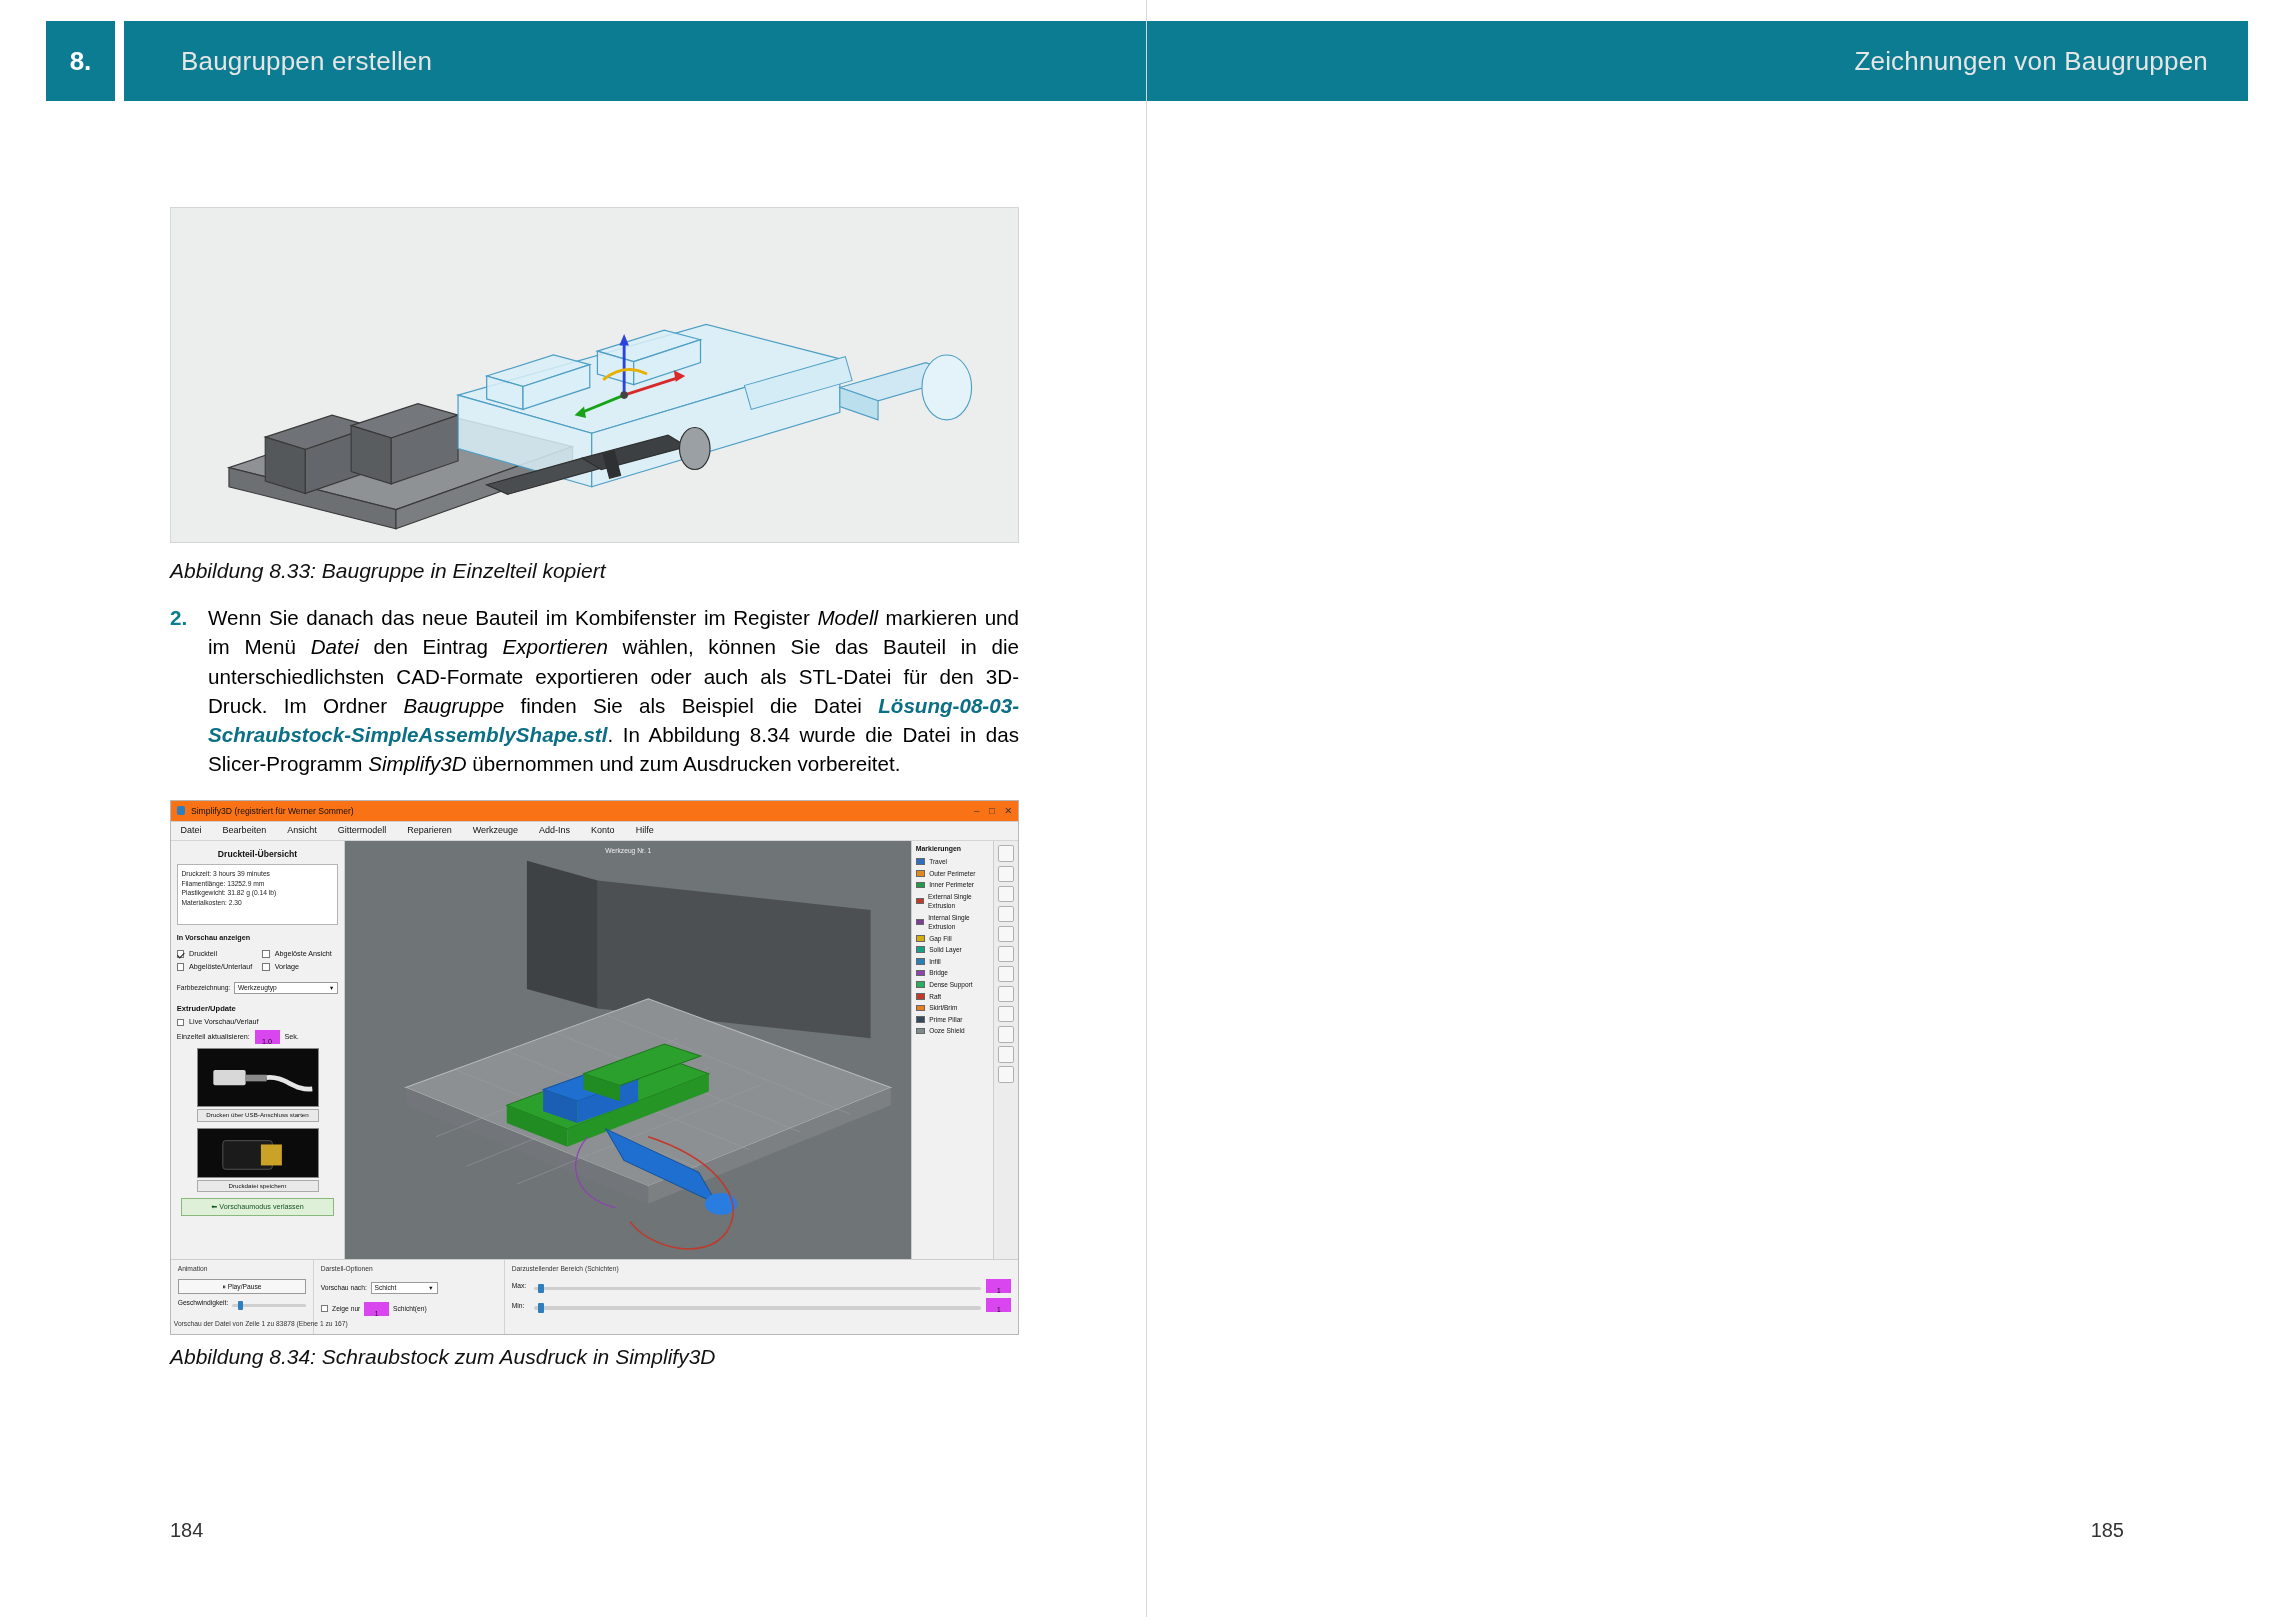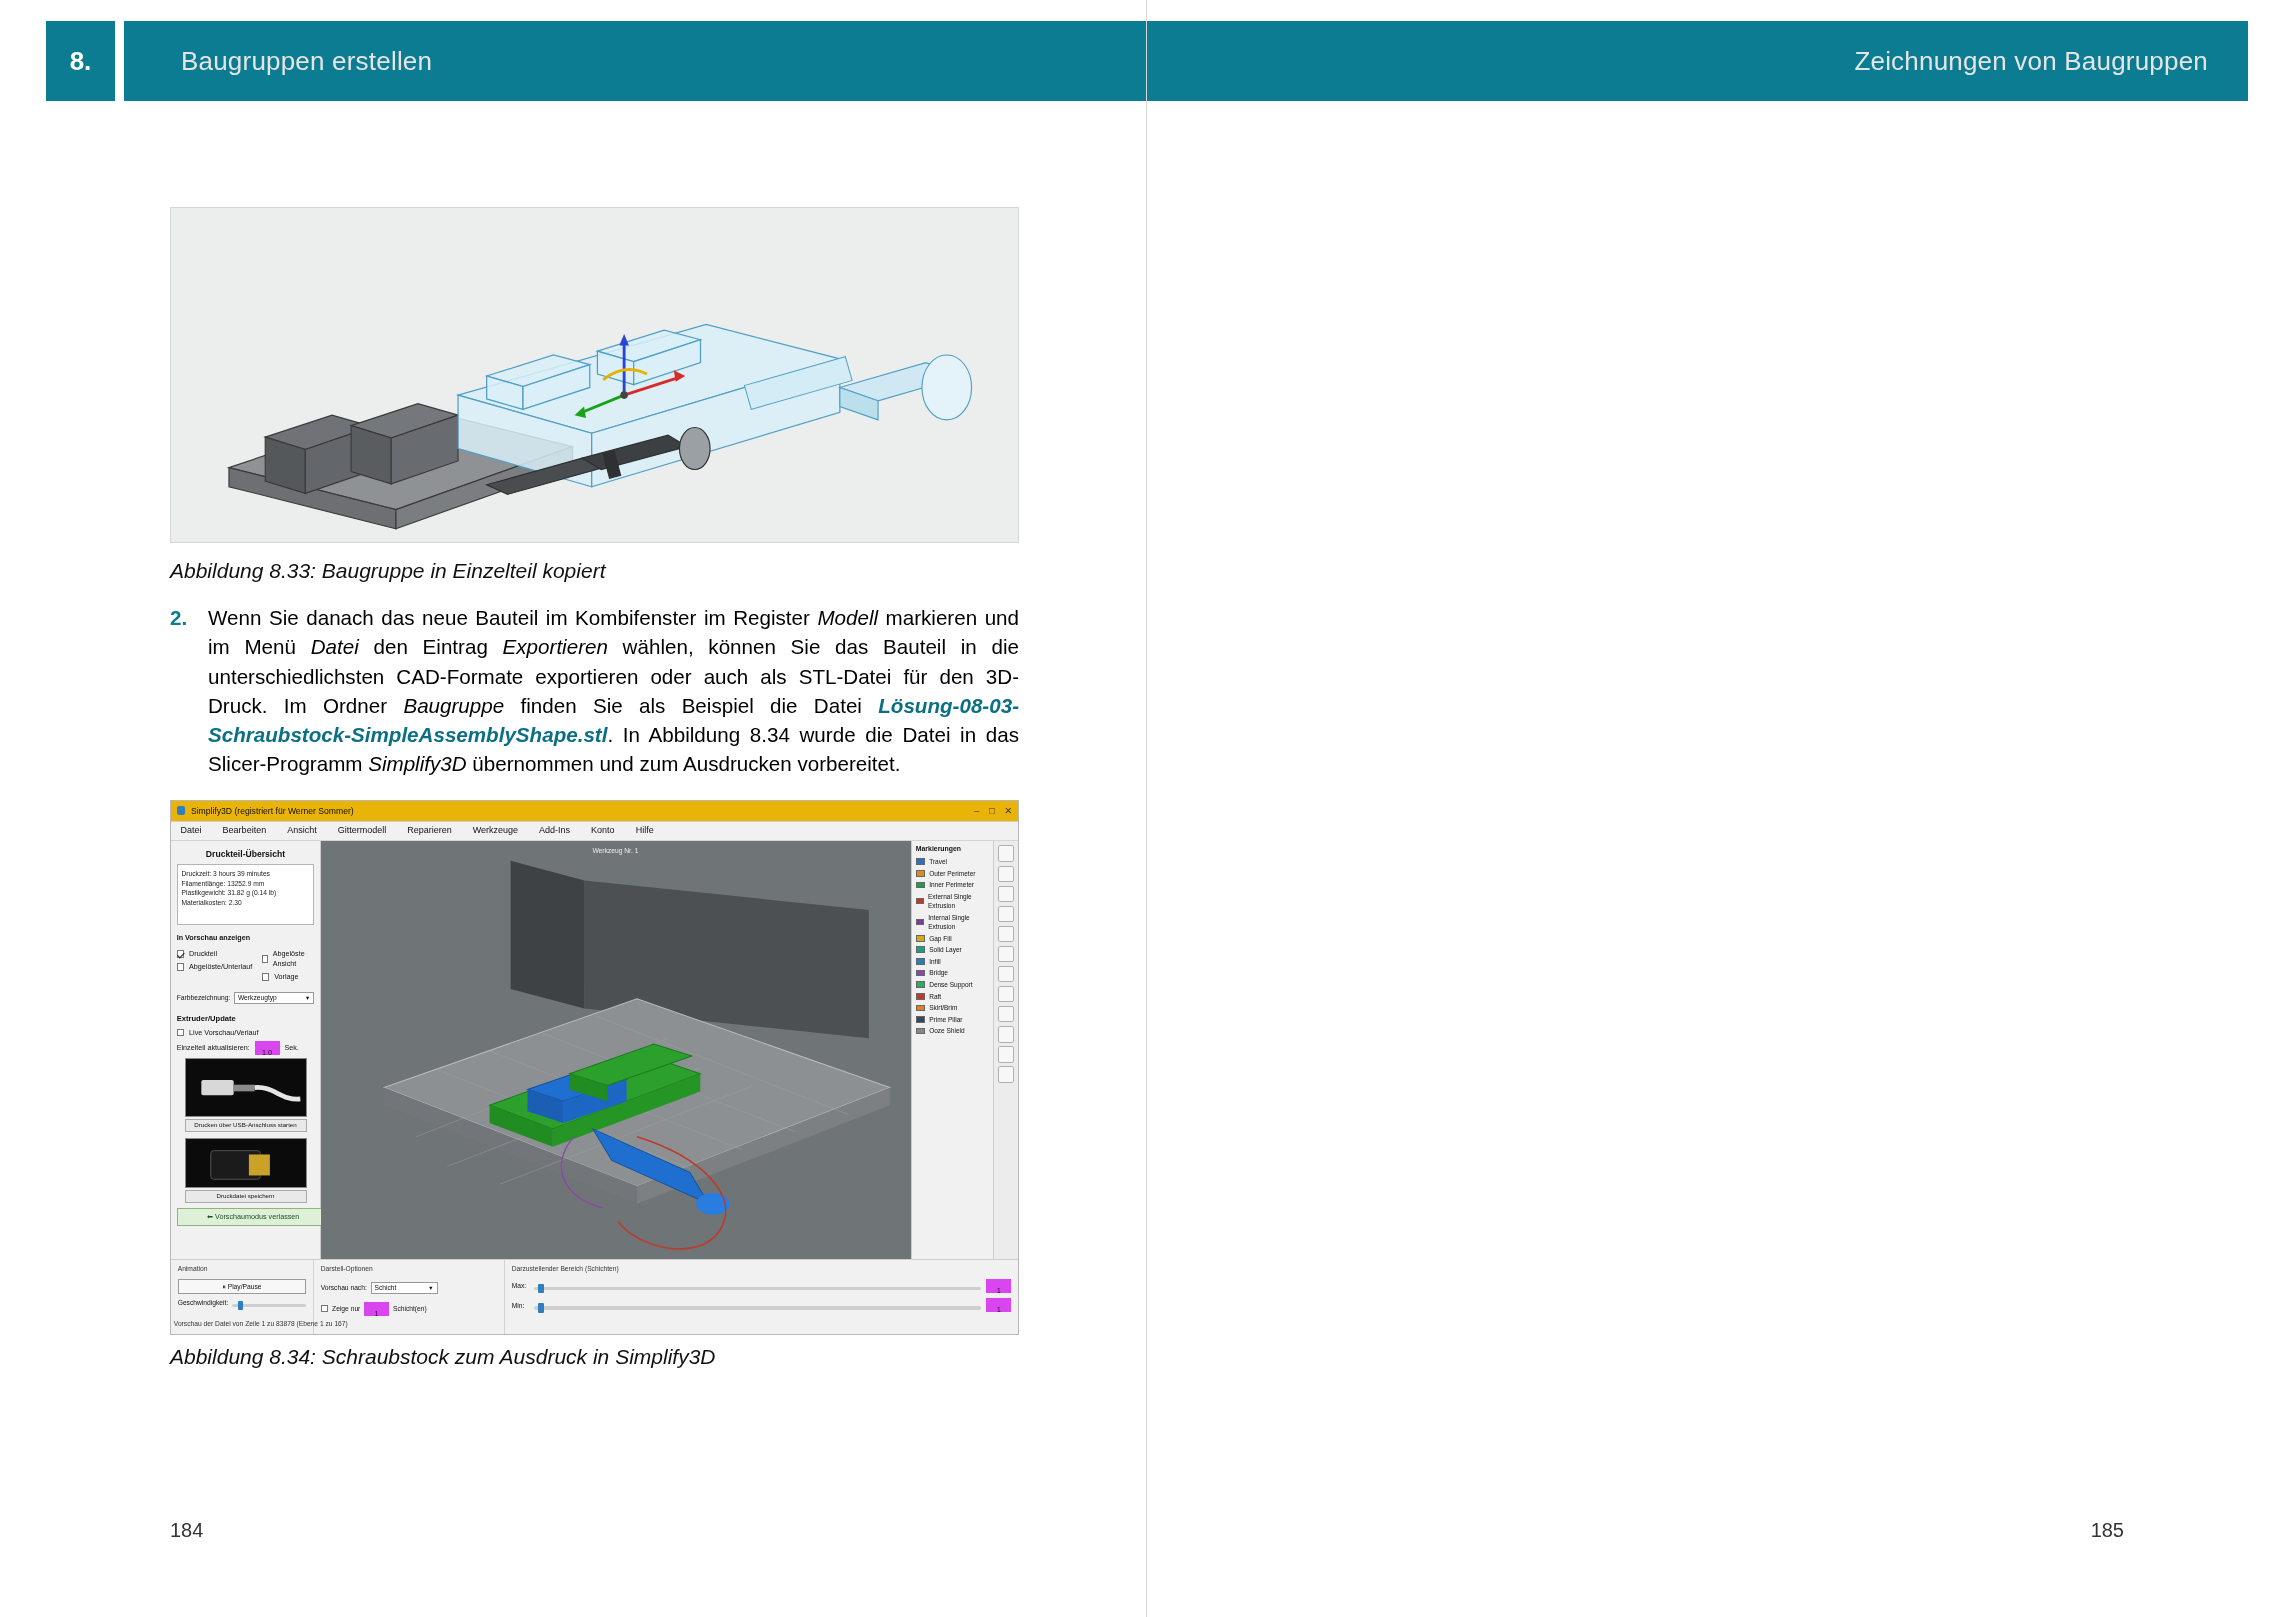--- a/index.html
+++ b/index.html
@@ -83,33 +83,33 @@
     background: #eceeee; border: 1px solid #d5d7d7; overflow: hidden;
   }
 
   
   .fig834 {
     position: relative; width: 849px; height: 535px; margin-top: 21px;
     background: #f1f1f1; border: 1px solid #b8b8b8; overflow: hidden;
     font-size: 6.7px; color:#111;
   }
   .s3d-title {
-    height: 21px; background: #eab308; border-bottom: 1px solid #cfcfcf;
+    height: 21px; background: #f97316; border-bottom: 1px solid #cfcfcf;
     display:flex; align-items:center; gap:5.7px; padding: 0 5.7px;
     font-size: 8.6px;
   }
   .s3d-title .dot { width: 8.6px; height: 8.6px; background:#2f7fbf; border-radius:1.9px; }
   .s3d-wbtns { margin-left:auto; display:flex; gap:9.6px; font-size:9.6px; color:#333;}
   .s3d-menu {
     height: 19px; background:#f1f1f1; border-bottom:1px solid #d5d5d5;
     display:flex; align-items:center; gap:21px; padding-left:9.6px; font-size:9px;
   }
   .s3d-body { position:absolute; top:40px; left:0; right:0; bottom:0; display:flex; }
   .s3d-left {
-    width: 150px; background:#f1f1f1; border-right:1px solid #cdcdcd; padding:5.7px;
+    width: 174px; background:#f1f1f1; border-right:1px solid #cdcdcd; padding:5.7px;
   }
   .s3d-left h4 { margin:1.9px 0 3.8px 0; font-size:8.6px; text-align:center; font-weight:bold;}
   .s3d-box {
     background:#fff; border:1px solid #b5b5b5; height:61px; padding:3.8px; font-size:6.7px;
     line-height:1.45; color:#222; margin-bottom:7.6px;
   }
   .s3d-row { display:flex; align-items:center; gap:4.8px; margin:2.9px 0; font-size:7.2px; }
   .cb { width:7.6px; height:7.6px; border:1px solid #777; background:#fff; display:inline-block;}
   .cb.on { background:#fff; position:relative;}
   .cb.on::after{content:"";position:absolute;left:1px;top:0px;width:2.9px;height:5.7px;border:solid #222;border-width:0 1.3px 1.3px 0;transform:rotate(45deg);}

